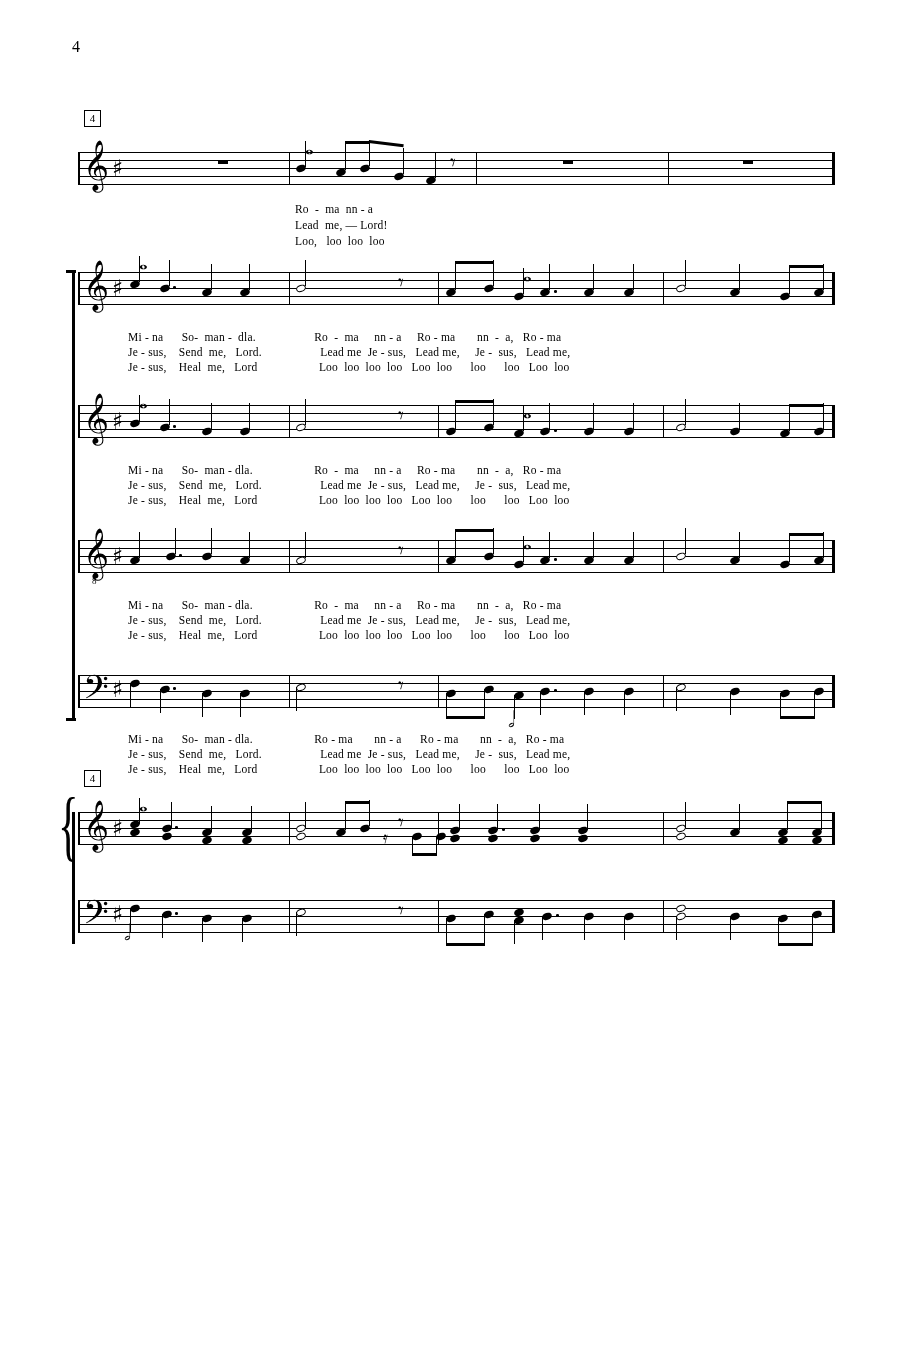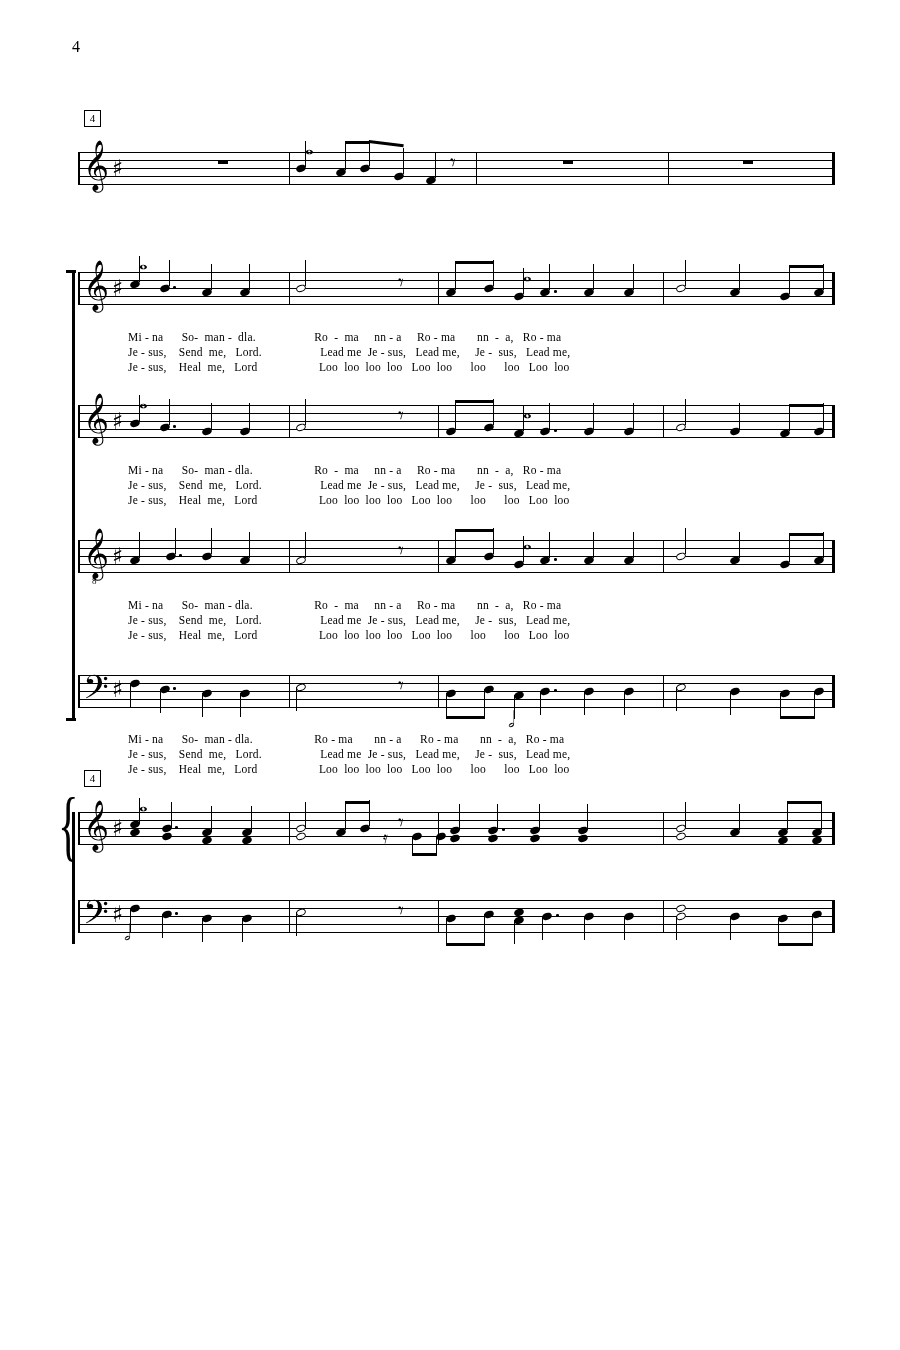--- a/index.html
+++ b/index.html
@@ -215,20 +215,25 @@
     <div class="nh" style="left:348px; top:24.5px;"></div>
     <div class="stem" style="left:357px; top:0px;"></div>
 
     <div class="rest" style="left:372px; top:0px;">𝄾</div>
 
     <div class="wholerest" style="left:485px; top:8px;"></div>
 
     <div class="wholerest" style="left:665px; top:8px;"></div>
   </div>
 
+  <div class="lyrics" style="top:203px;">
+    <div class="lyric-line" style="left:217px; top:0px;">Ro  -  ma  nn - a</div>
+    <div class="lyric-line" style="left:217px; top:16px;">Lead  me, — Lord!</div>
+    <div class="lyric-line" style="left:217px; top:32px;">Loo,   loo  loo  loo</div>
+  </div>
 
   <div style="position:absolute; left:72px; top:272px; width:3px; height:448px; background:#000;"></div>
   <div style="position:absolute; left:66px; top:270px; width:10px; height:3px; background:#000;"></div>
   <div style="position:absolute; left:66px; top:718px; width:10px; height:3px; background:#000;"></div>
 
   <div class="system" style="top:272px;">
     <div class="staff">
       <div class="line l0"></div>
         <div class="line l1"></div>
         <div class="line l2"></div>

